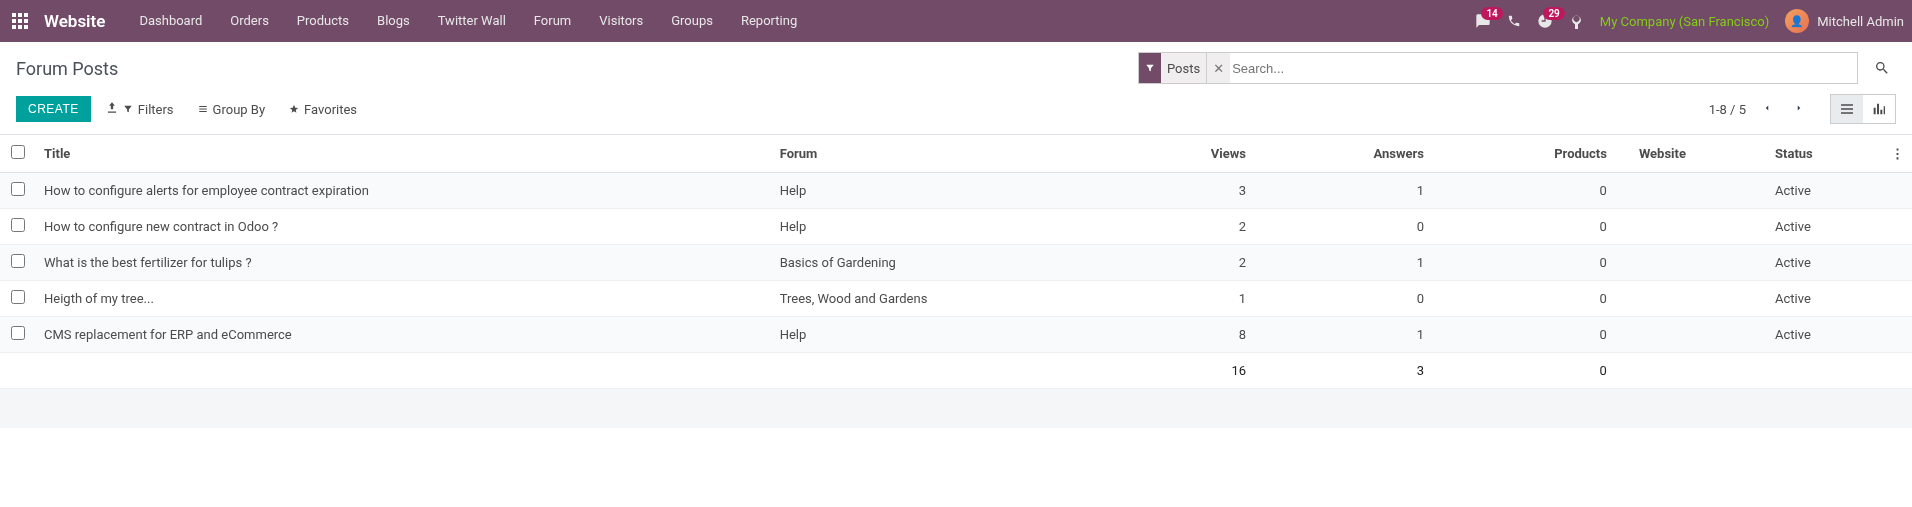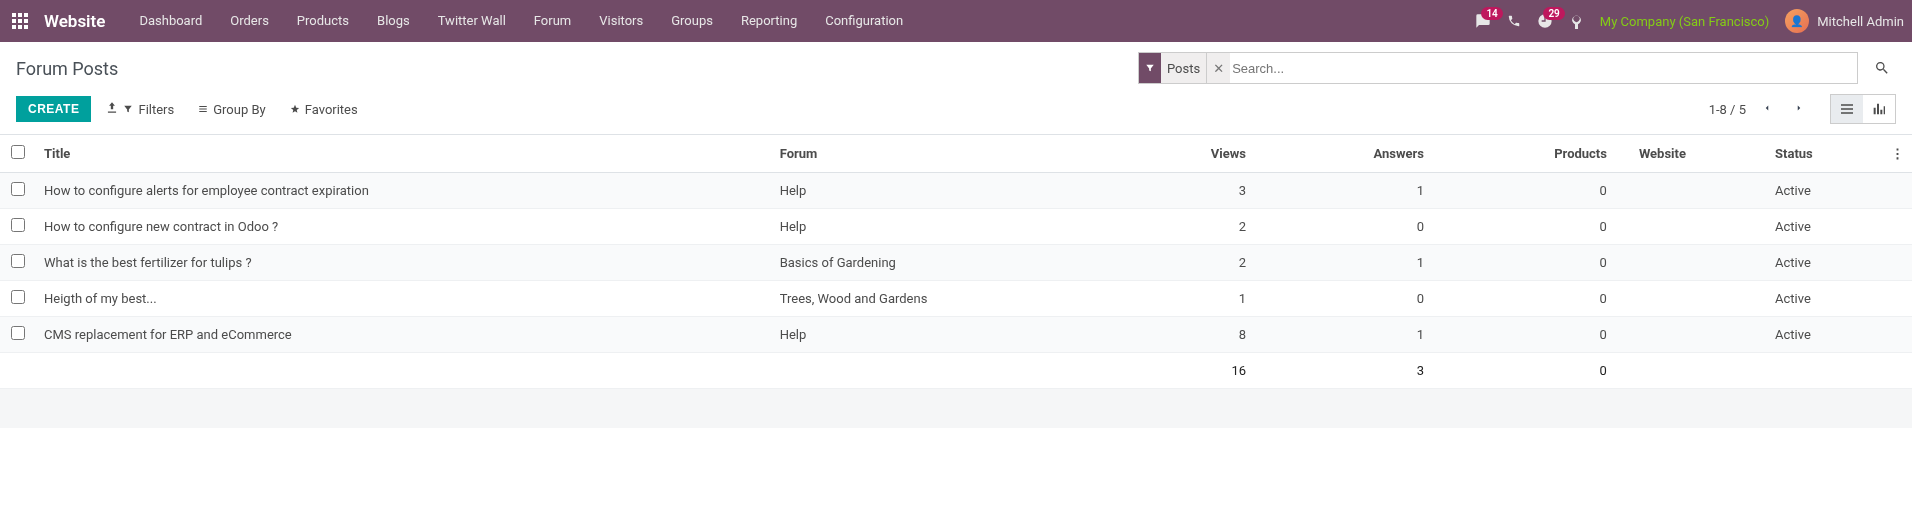--- a/index.html
+++ b/index.html
@@ -47,21 +47,21 @@
   .search-input { flex:1; border: none; outline: none; padding: 0 2px; font-size: 13px; color: #555; }
   .search-btn { width: 28px; display:flex; align-items:center; justify-content:center; cursor:pointer; margin-left: 10px; }
   .search-btn svg { fill: #4c4c4c; }
 
   .control-row2 {
     display: flex; align-items: center; padding: 6px 16px 10px 16px;
     border-bottom: 1px solid #dee2e6;
   }
   .btn-create {
     background: #00a09d; color: #fff; border: none; padding: 6px 12px;
-    font-size: 12px; font-weight: 700; letter-spacing: 0.5px; cursor: pointer;
+    font-size: 12px; font-weight: 400; letter-spacing: 0.5px; cursor: pointer;
   }
   .btn-icon { margin-left: 10px; cursor: pointer; color: #4c4c4c; padding: 4px; }
   .cp-right { flex:1; display:flex; align-items:center; }
   .filter-btn { display:flex; align-items:center; gap:5px; cursor:pointer; color:#4c4c4c; font-size:13px; }
   .filter-btn svg { fill:#4c4c4c; width:10px; height:10px; }
   .pager-wrap { display:flex; align-items:center; gap:10px; margin-left:auto; }
   .pager-text { color:#4c4c4c; font-size:13px; }
   .pager-arrow { cursor:pointer; color:#374151; padding: 2px 6px; }
   .view-switch { display:flex; border:1px solid #ccc; margin-left:10px; }
   .view-btn { width:32px; height:28px; display:flex; align-items:center; justify-content:center; cursor:pointer; }
@@ -104,21 +104,20 @@
   <div class="menu">
     <div class="menu-item">Dashboard</div>
     <div class="menu-item">Orders</div>
     <div class="menu-item">Products</div>
     <div class="menu-item">Blogs</div>
     <div class="menu-item">Twitter Wall</div>
     <div class="menu-item">Forum</div>
     <div class="menu-item">Visitors</div>
     <div class="menu-item">Groups</div>
     <div class="menu-item">Reporting</div>
-    <div class="menu-item">Configuration</div>
   </div>
   <div class="nav-spacer"></div>
   <div class="nav-right">
     <div class="nav-icon">
       <svg width="16" height="16" viewBox="0 0 24 24">
           <path d="M20 2H4a2 2 0 0 0-2 2v18l4-4h14a2 2 0 0 0 2-2V4a2 2 0 0 0-2-2z"></path>
         </svg>
       <span class="badge">14</span>
     </div>
     <div class="nav-icon">
@@ -266,21 +265,21 @@
         <td>Basics of Gardening</td>
         <td class="num">2</td>
         <td class="num">1</td>
         <td class="num">0</td>
         <td></td>
         <td>Active</td>
         <td class="opts-col"></td>
       </tr>
       <tr>
         <td class="chk"><input type="checkbox" style=""></td>
-        <td>Heigth of my best...</td>
+        <td>Heigth of my tree...</td>
         <td>Trees, Wood and Gardens</td>
         <td class="num">1</td>
         <td class="num">0</td>
         <td class="num">0</td>
         <td></td>
         <td>Active</td>
         <td class="opts-col"></td>
       </tr>
       <tr class="striped">
         <td class="chk"><input type="checkbox" style=""></td>

